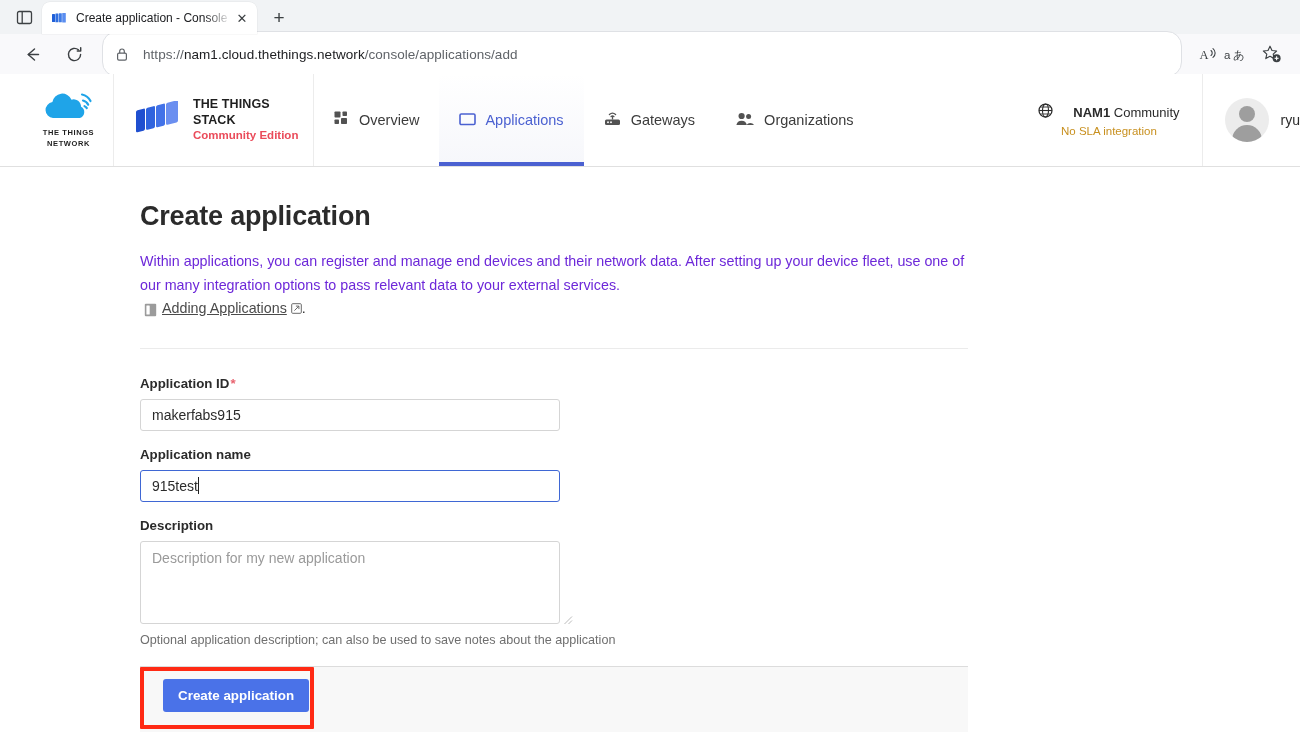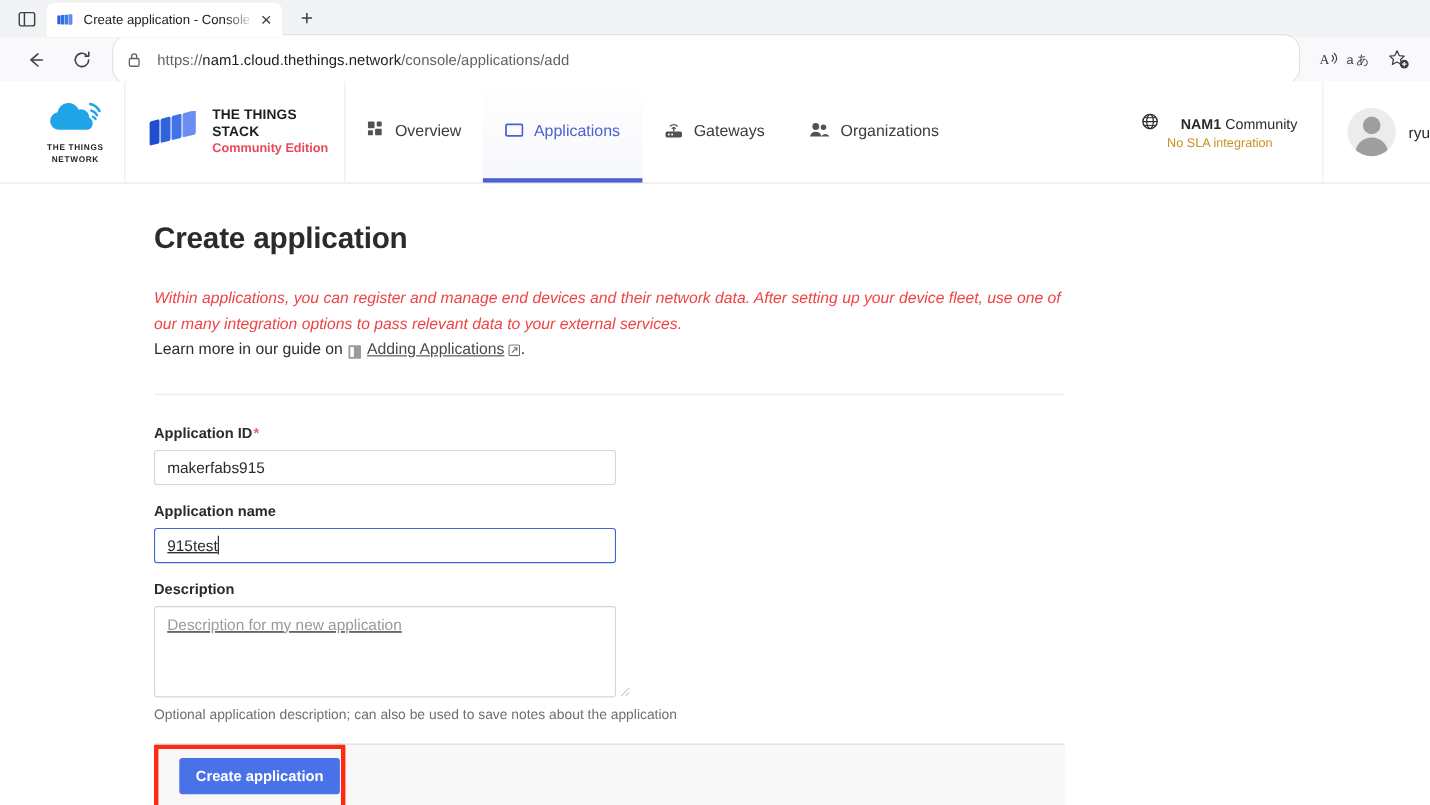--- a/index.html
+++ b/index.html
@@ -264,26 +264,25 @@
     padding-top: 34px;
     width: 968px;
   }
   .page-title {
     font-size: 27px;
     font-weight: bold;
     color: #2b2b2b;
     letter-spacing: -0.2px;
   }
   .intro {
-    margin-top: 28px;
+    margin-top: 18px;
     font-size: 14.3px;
-    color: #ef4444;
+    color: #6d28d9;
     line-height: 1.65;
     max-width: 828px;
-    font-style: italic;
   }
   .intro-line3 {
     margin-top: 0px;
     display: flex;
     align-items: center;
     gap: 0px;
     font-size: 14.3px;
     color: #2e2e2e;
     line-height: 1.65;
   }
@@ -318,21 +317,21 @@
     font-size: 14px;
     font-family: "Liberation Sans", sans-serif;
     color: #2b2b2b;
     background: #fff;
     outline: none;
     display: block;
   }
   .text-input.focused {
     border: 1.6px solid #3f67d4;
   }
-  .input-shell { position: relative; width: 436px; text-decoration: underline; }
+  .input-shell { position: relative; width: 436px; }
   .caret {
     position: absolute;
     width: 1.3px;
     height: 17px;
     background: #1f1f1f;
     top: 7px;
   }
   textarea.desc {
     width: 420px;
     height: 83px;
@@ -581,21 +580,20 @@
 </div>
 
 <div class="page">
   <div class="content">
 
     <h1 class="page-title">Create application</h1>
 
     <p class="intro">Within applications, you can register and manage end devices and their network data. After setting up your device fleet, use one of our many integration options to pass relevant data to your external services.</p>
 
     <div class="intro-line3">
-      <span>Learn more in our guide on</span>
       <span class="doc-icon">
         <svg width="13" height="14" viewBox="0 0 13 14">
           <rect x="0.8" y="0.8" width="11.4" height="12.4" rx="1" fill="#9b9b9b"></rect>
           <rect x="2.4" y="2.4" width="3.3" height="9.2" rx="0.5" fill="#ffffff"></rect>
         </svg>
       </span>
       <a class="doc-link" href="#">Adding Applications</a>
       <span class="ext-icon">
         <svg width="11" height="11" viewBox="0 0 11 11">
           <rect x="0.7" y="0.7" width="9.6" height="9.6" rx="1" fill="none" stroke="#6a6a6a" stroke-width="1"></rect>

